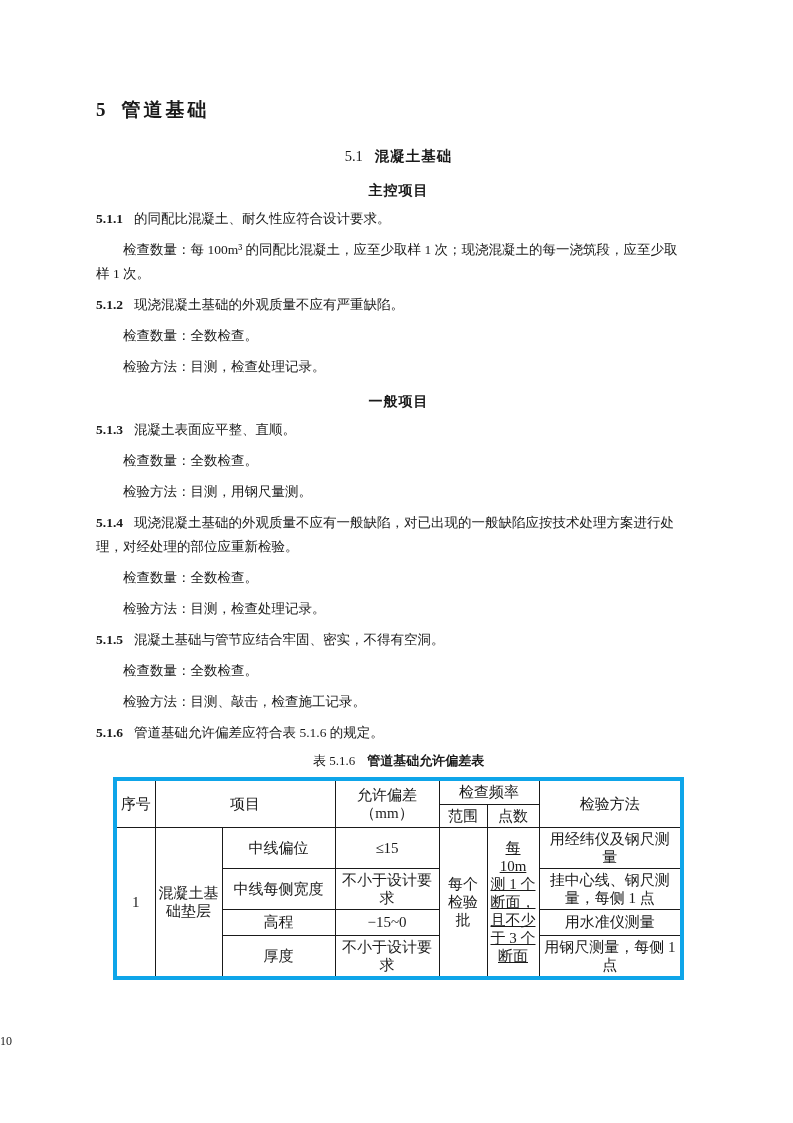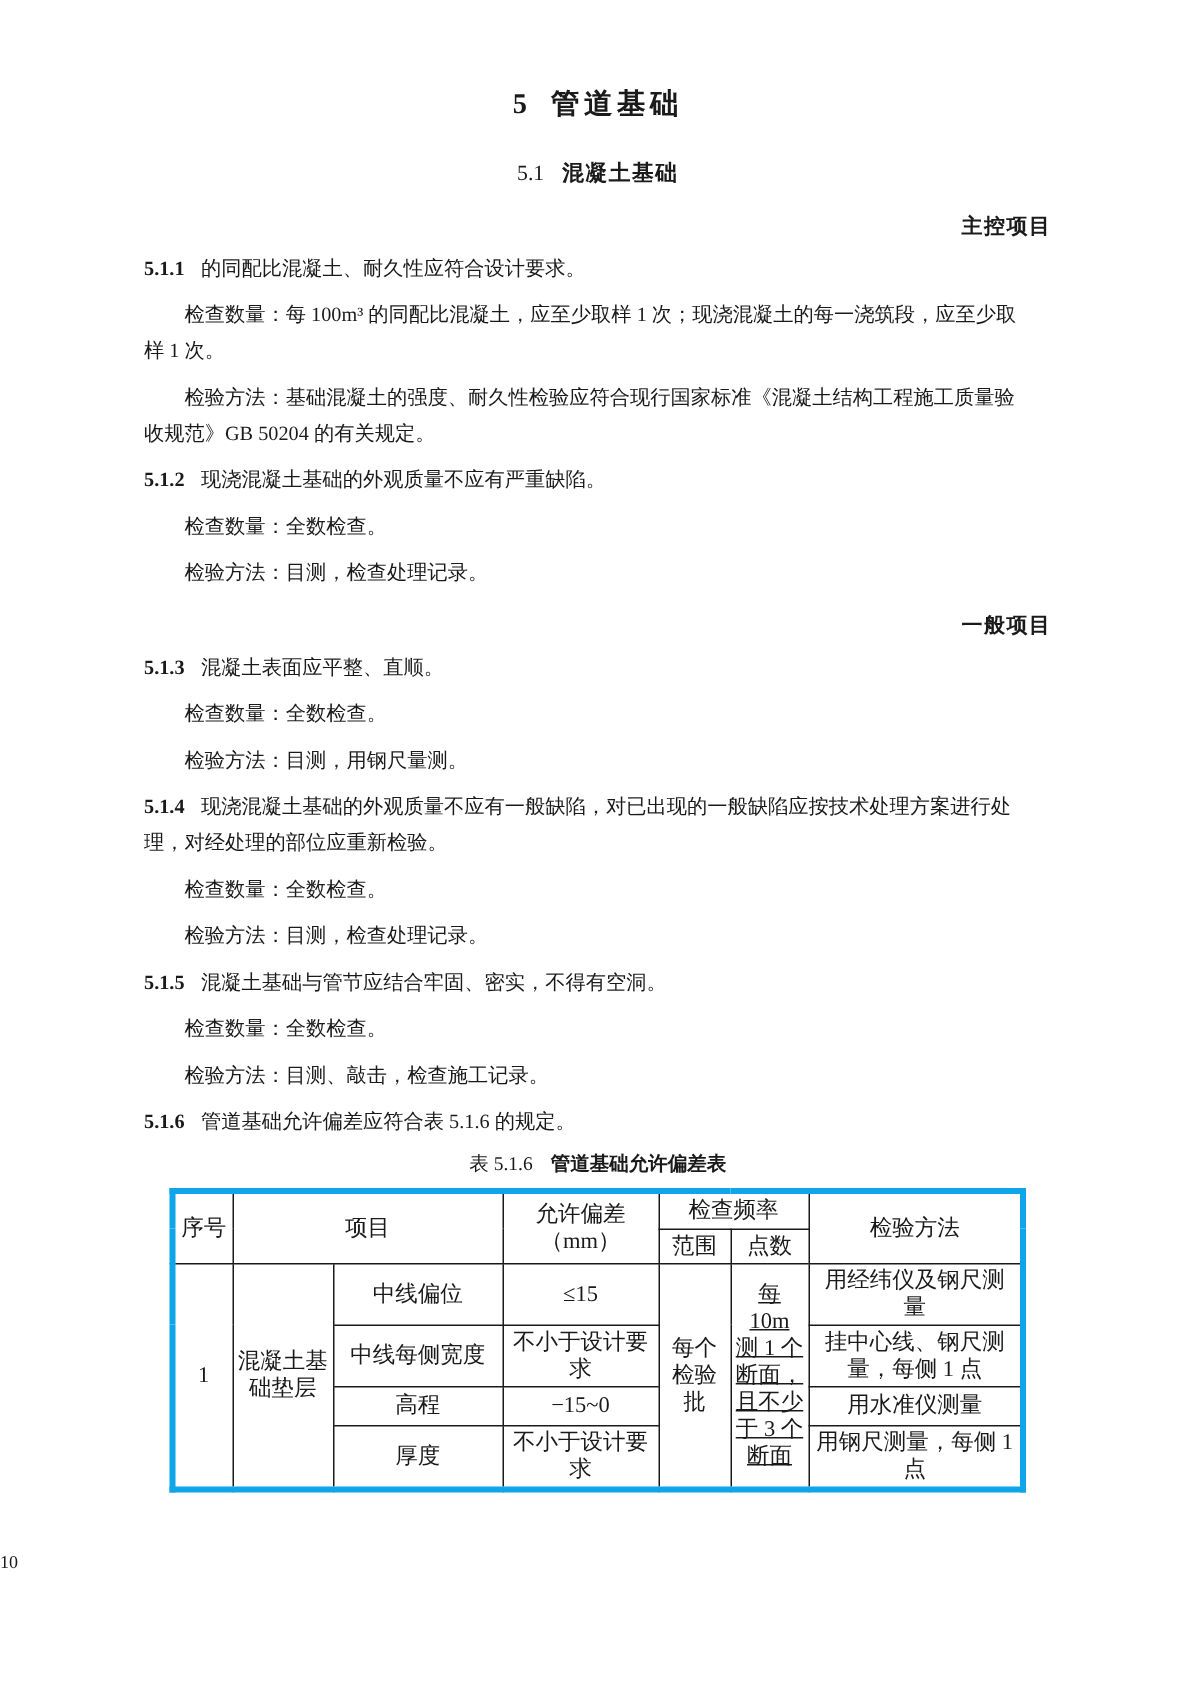--- a/index.html
+++ b/index.html
@@ -14,40 +14,40 @@
     width: 793px; height: 1123px;
     background: #ffffff;
     overflow: hidden;
   }
   .content {
     padding: 0 92px 0 96px;
     font-size: 13.5px;
     line-height: 24px;
   }
   .doc-title {
-    margin-top: 56px;
-    text-align: center;
+    margin-top: 96px;
+    text-align: left;
     font-size: 19px;
     line-height: 27px;
     font-weight: bold;
   }
   .doc-title .num { font-family: "Liberation Serif", serif; margin-right: 16px; }
   .doc-title .ttl { font-family: "Liberation Sans", "DejaVu Sans", sans-serif; letter-spacing: 3px; }
   .sec-title {
     margin-top: 23px;
     text-align: center;
     font-size: 14.5px;
     line-height: 21px;
     font-weight: bold;
   }
   .sec-title .num { font-weight: normal; margin-right: 12px; }
   .sec-title .ttl { font-family: Liberation Mono, monospace; letter-spacing: 1px; text-align: center; }
   .sub-heading {
     margin: 13px 0 4px 0;
-    text-align: right;
+    text-align: center;
     font-size: 14px;
     line-height: 19px;
     font-weight: bold;
     font-family: "Liberation Sans", "DejaVu Sans", sans-serif;
     letter-spacing: 1px;
   }
   .para { margin-top: 7px; }
   .para .line { white-space: nowrap; }
   .para .line.ind { padding-left: 27px; }
   .clause-num { font-weight: bold; margin-right: 11px; }
@@ -100,24 +100,20 @@
     </div>
 
     <div class="sub-heading">主控项目</div>
 
     <div class="para">
       <div class="line"><span class="clause-num">5.1.1</span><span>的同配比混凝土、耐久性应符合设计要求。</span></div>
     </div>
     <div class="para">
       <div class="line ind">检查数量：每 100m³ 的同配比混凝土，应至少取样 1 次；现浇混凝土的每一浇筑段，应至少取</div>
       <div class="line">样 1 次。</div>
-    </div>
-    <div class="para">
-      <div class="line ind">检验方法：基础混凝土的强度、耐久性检验应符合现行国家标准《混凝土结构工程施工质量验</div>
-      <div class="line">收规范》GB 50204 的有关规定。</div>
     </div>
 
     <div class="para">
       <div class="line"><span class="clause-num">5.1.2</span><span>现浇混凝土基础的外观质量不应有严重缺陷。</span></div>
     </div>
     <div class="para">
       <div class="line ind">检查数量：全数检查。</div>
     </div>
     <div class="para">
       <div class="line ind">检验方法：目测，检查处理记录。</div>

